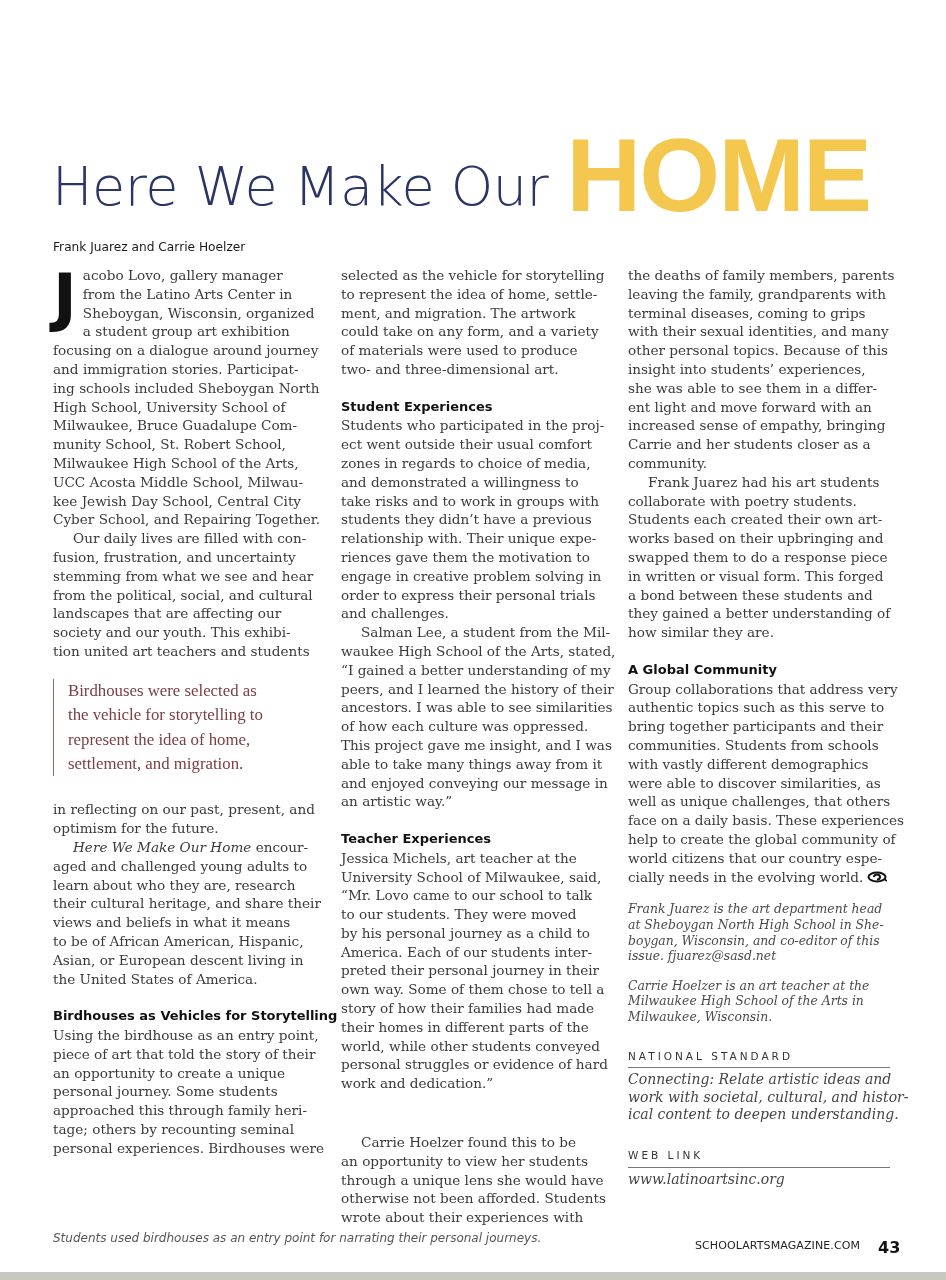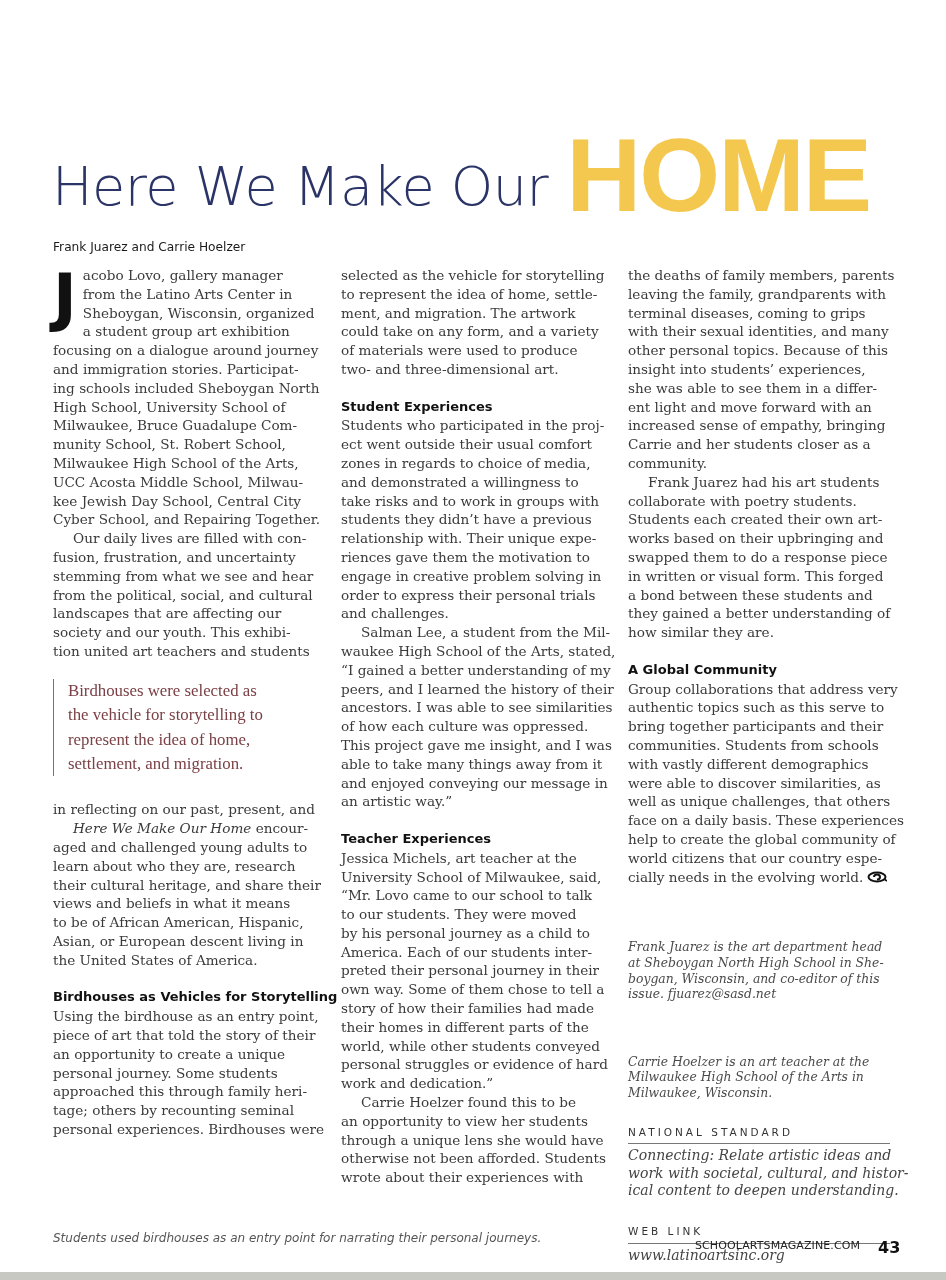--- a/index.html
+++ b/index.html
@@ -39,21 +39,21 @@
     float: left; font-family: "DejaVu Sans", sans-serif; font-weight: 700; font-size: 64px;
     line-height: 58px; color: #111; margin: 2px 6px 0 0; height: 72px;
   }
   .pull {
     border-left: 1.5px solid #8a6a6a; padding-left: 14px; margin: 18px 0 24px 0;
     font-family: Liberation Serif, serif; font-size: 16.8px; line-height: 24.4px; color: #7a4045;
     font-weight: 300;
   }
   .gap { height: 18.8px; }
   .bio {
-    font-style: italic; font-size: 12.4px; line-height: 15.6px; color: #4a4a4a; margin-top: 38px;
+    font-style: italic; font-size: 12.4px; line-height: 15.6px; color: #4a4a4a;
   }
   .label {
     font-family: "DejaVu Sans", sans-serif; font-size: 10.5px; letter-spacing: 3px; color: #333;
     border-bottom: 1px solid #777; padding-bottom: 2px; display: block; margin-bottom: 3px;
     width: 262px;
   }
   .std { font-style: italic; font-size: 14px; line-height: 17.5px; color: #444; }
   .eye { display: inline-block; vertical-align: middle; margin-left: 4px; }
   .caption {
     position: absolute; left: 53px; top: 1231px;
@@ -113,20 +113,21 @@
       <span class="ln">tion united art teachers and students</span>
     </div>
   <div class="pull">
       <span class="ln">Birdhouses were selected as</span>
       <span class="ln">the vehicle for storytelling to</span>
       <span class="ln">represent the idea of home,</span>
       <span class="ln">settlement, and migration.</span>
     </div>
   <div>
       <span class="ln">in reflecting on our past, present, and</span>
+      <span class="ln">optimism for the future.</span>
     </div>
   <div>
     <span class="ln" style="padding-left:20px"><em>Here We Make Our Home</em><span> encour-</span></span>
     <div>
         <span class="ln">aged and challenged young adults to</span>
         <span class="ln">learn about who they are, research</span>
         <span class="ln">their cultural heritage, and share their</span>
         <span class="ln">views and beliefs in what it means</span>
         <span class="ln">to be of African American, Hispanic,</span>
         <span class="ln">Asian, or European descent living in</span>
@@ -193,21 +194,21 @@
       <span class="ln">America. Each of our students inter-</span>
       <span class="ln">preted their personal journey in their</span>
       <span class="ln">own way. Some of them chose to tell a</span>
       <span class="ln">story of how their families had made</span>
       <span class="ln">their homes in different parts of the</span>
       <span class="ln">world, while other students conveyed</span>
       <span class="ln">personal struggles or evidence of hard</span>
       <span class="ln">work and dedication.”</span>
     </div>
   <div>
-      <span class="ln" style="padding-left: 20px;">Carrie Hoelzer found this to be</span>
+      <span class="ln" style="padding-left: 20px; margin-top: 40px;">Carrie Hoelzer found this to be</span>
       <span class="ln">an opportunity to view her students</span>
       <span class="ln">through a unique lens she would have</span>
       <span class="ln">otherwise not been afforded. Students</span>
       <span class="ln">wrote about their experiences with</span>
     </div>
 </div>
 
 <div class="col col3">
   <div>
       <span class="ln">the deaths of family members, parents</span>

